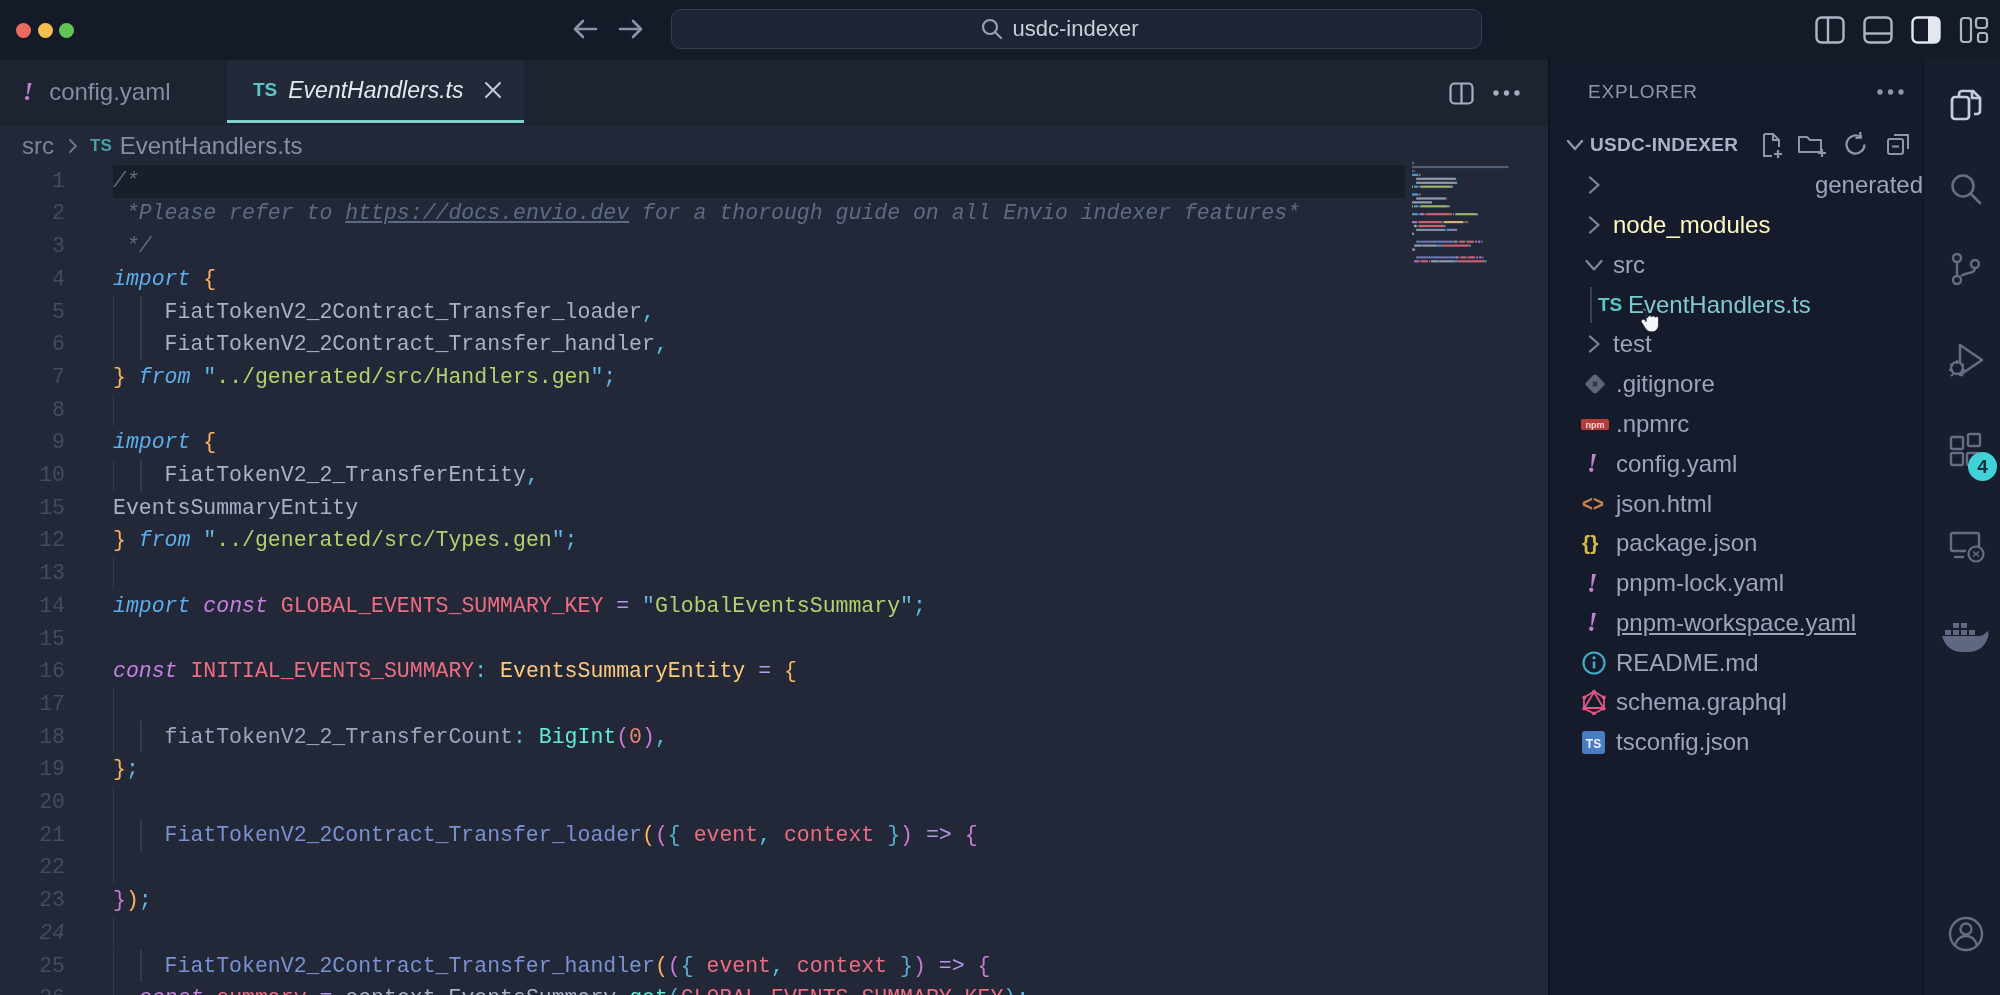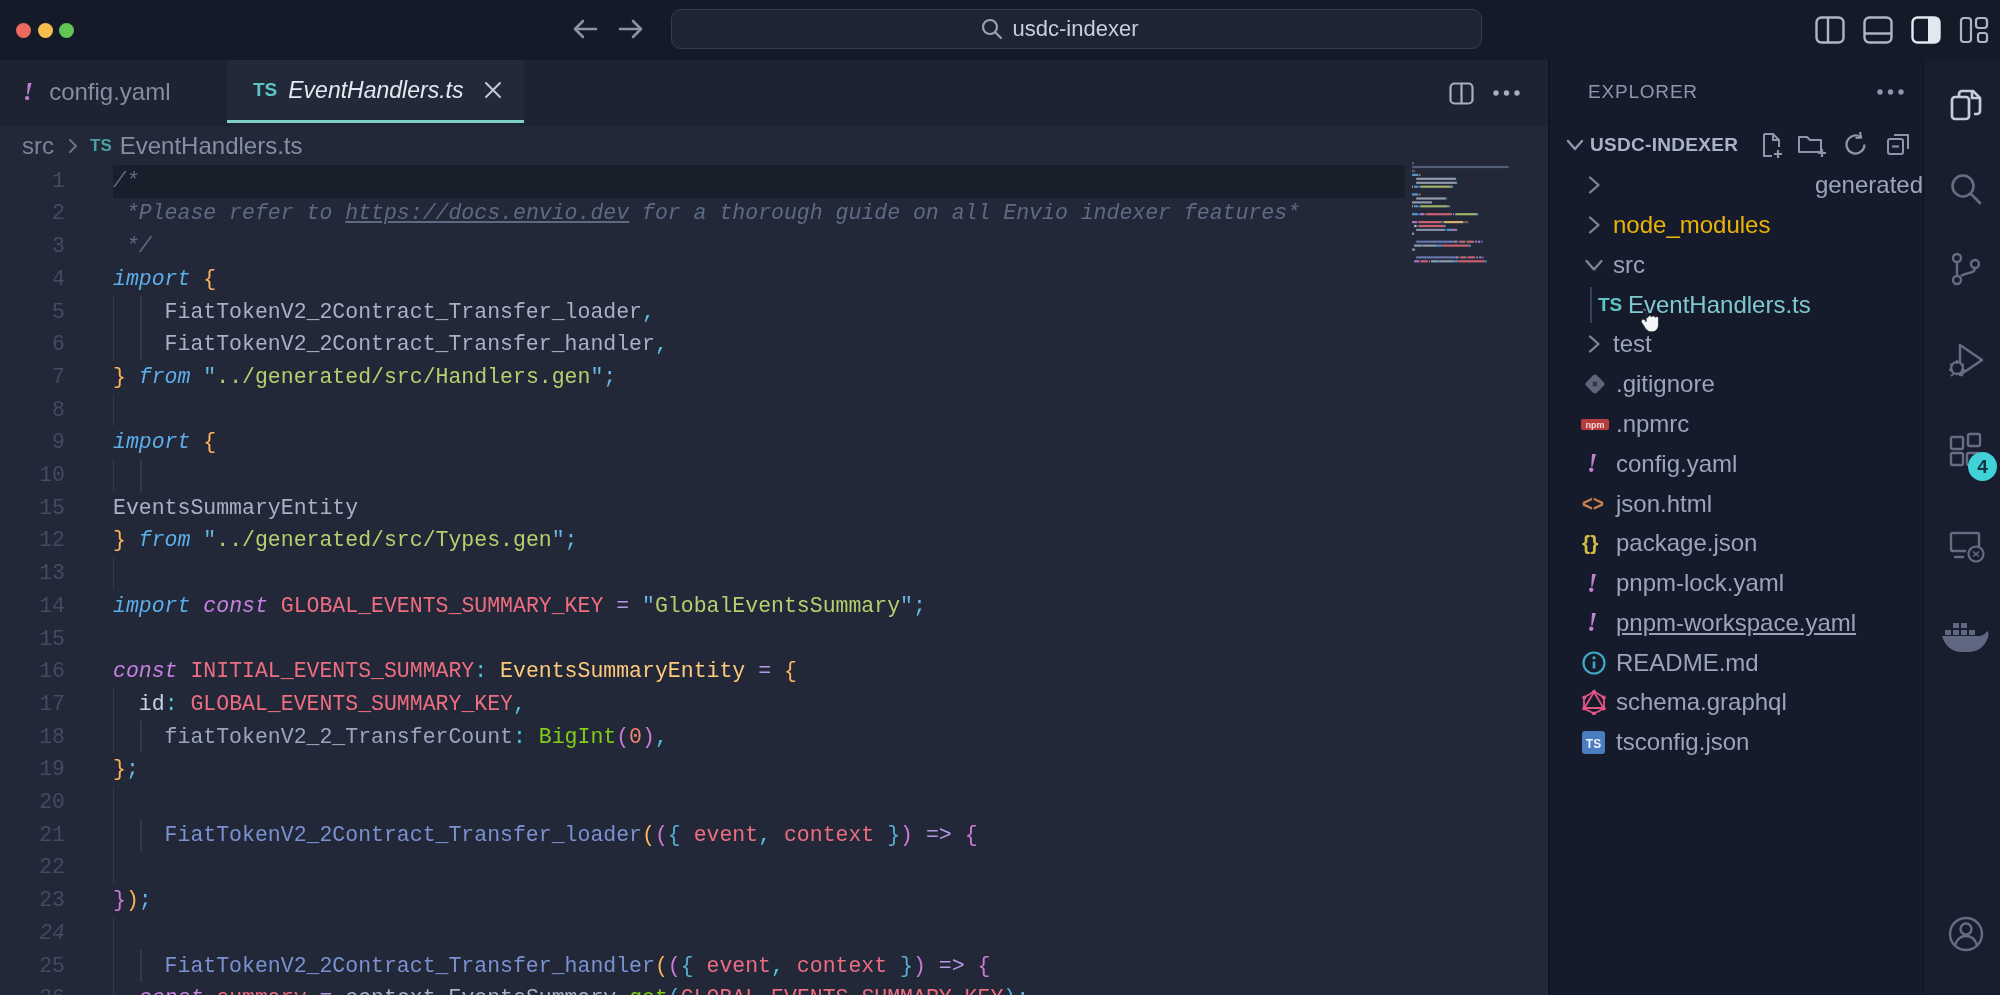--- a/index.html
+++ b/index.html
@@ -40,21 +40,21 @@
   .kwp { color:#c481e0; font-style:italic; }
   .red { color:#ee6d80; }
   .org { color:#ffca7a; }
   .lav { color:#b49ae6; }
   .cy  { color:#53c2dc; }
   .qt  { color:#66b6e2; }
   .grn { color:#b9cf6e; }
   .yel { color:#ffb35c; }
   .pur { color:#cc7ad8; }
   .tlb { color:#58aed2; }
-  .fnb { color:#84cc16; }
+  .fnb { color:#5eead4; }
   .fni { color:#7b92d2; }
   .num { color:#ef8672; }
   .idl { color:#c8d2e3; }
   .prp { color:#9aa6bf; }
 
   .iguide { position:absolute; width:1.5px; background:rgba(160,175,205,0.13); }
 
   
   .srow { position:absolute; left:0; width:373px; display:flex; align-items:center;
     color:#9aa5bb; font-size:24px; }
@@ -154,32 +154,32 @@
 <div class="ln" style="top:235.5px;">5</div>
 <div class="cl" style="top:235.5px;">    FiatTokenV2_2Contract_Transfer_loader<span class="cy">,</span></div>
 <div class="ln" style="top:268.2px;">6</div>
 <div class="cl" style="top:268.2px;">    FiatTokenV2_2Contract_Transfer_handler<span class="cy">,</span></div>
 <div class="ln" style="top:300.9px;">7</div>
 <div class="cl" style="top:300.9px;"><span class="yel">}</span> <span class="kwb">from</span> <span class="qt">"</span><span class="grn">../generated/src/Handlers.gen</span><span class="qt">"</span><span class="qt">;</span></div>
 <div class="ln" style="top:333.6px;">8</div>
 <div class="ln" style="top:366.3px;">9</div>
 <div class="cl" style="top:366.3px;"><span class="kwb">import</span> <span class="yel">{</span></div>
 <div class="ln" style="top:399.0px;">10</div>
+<div class="cl" style="top:399.0px;">    FiatTokenV2_2_TransferEntity<span class="cy">,</span></div>
 <div class="ln" style="top:431.7px;">15</div>
 <div class="cl" style="top:431.7px;">EventsSummaryEntity</div>
 <div class="ln" style="top:464.4px;">12</div>
 <div class="cl" style="top:464.4px;"><span class="yel">}</span> <span class="kwb">from</span> <span class="qt">"</span><span class="grn">../generated/src/Types.gen</span><span class="qt">"</span><span class="qt">;</span></div>
 <div class="ln" style="top:497.1px;">13</div>
 <div class="ln" style="top:529.8px;">14</div>
 <div class="cl" style="top:529.8px;"><span class="kwb">import</span> <span class="kwp">const</span> <span class="red">GLOBAL_EVENTS_SUMMARY_KEY</span> <span class="lav">=</span> <span class="qt">"</span><span class="grn">GlobalEventsSummary</span><span class="qt">"</span><span class="qt">;</span></div>
 <div class="ln" style="top:562.5px;">15</div>
 <div class="ln" style="top:595.2px;">16</div>
 <div class="cl" style="top:595.2px;"><span class="kwp">const</span> <span class="red">INITIAL_EVENTS_SUMMARY</span><span class="cy">:</span> <span class="org">EventsSummaryEntity</span> <span class="lav">=</span> <span class="yel">{</span></div>
 <div class="ln" style="top:627.9px;">17</div>
-<div class="cl" style="top:627.9px;">  <span class="idl">id</span><span class="cy">:</span> <span class="red">GLOBAL_EVENTS_SUMMARY_KEY</span><span class="cy">,</span></div>
 <div class="ln" style="top:660.6px;">18</div>
 <div class="cl" style="top:660.6px;">    <span class="prp">fiatTokenV2_2_TransferCount</span><span class="cy">:</span> <span class="fnb">BigInt</span><span class="pur">(</span><span class="num">0</span><span class="pur">)</span><span class="cy">,</span></div>
 <div class="ln" style="top:693.3px;">19</div>
 <div class="cl" style="top:693.3px;"><span class="yel">}</span><span class="qt">;</span></div>
 <div class="ln" style="top:726.0px;">20</div>
 <div class="ln" style="top:758.7px;">21</div>
 <div class="cl" style="top:758.7px;">    <span class="fni">FiatTokenV2_2Contract_Transfer_loader</span><span class="yel">(</span><span class="pur">(</span><span class="tlb">{</span> <span class="red">event</span><span class="cy">,</span> <span class="red">context</span> <span class="tlb">}</span><span class="pur">)</span> <span class="lav">=&gt;</span> <span class="pur">{</span></div>
 <div class="ln" style="top:791.4px;">22</div>
 <div class="ln" style="top:824.1px;">23</div>
 <div class="cl" style="top:824.1px;"><span class="pur">}</span><span class="yel">)</span><span class="qt">;</span></div>
@@ -356,21 +356,21 @@
           <path d="M7 3.5 L15.5 11 L7 18.5" stroke="#7d8699" stroke-width="2.3" fill="none" stroke-linecap="round" stroke-linejoin="round"></path>
         </svg>
         <span class="sp" style="width:8px;"></span>
         <span style="color:#9aa5bb;">generated</span>
       </div>
 <div class="srow" style="top:145.3px; height:39.8px;">
         <svg style="margin-left:33px;" width="22" height="22" viewBox="0 0 22 22">
           <path d="M7 3.5 L15.5 11 L7 18.5" stroke="#7d8699" stroke-width="2.3" fill="none" stroke-linecap="round" stroke-linejoin="round"></path>
         </svg>
         <span class="sp" style="width:8px;"></span>
-        <span style="color:#eab308;">node_modules</span>
+        <span style="color:#fef9c3;">node_modules</span>
       </div>
 <div class="srow" style="top:185.1px; height:39.8px;">
         <svg style="margin-left:33px;" width="22" height="22" viewBox="0 0 22 22">
           <path d="M3.5 7 L11 15.5 L18.5 7" stroke="#7d8699" stroke-width="2.3" fill="none" stroke-linecap="round" stroke-linejoin="round"></path>
         </svg>
         <span class="sp" style="width:8px;"></span>
         <span style="color:#9aa5bb;">src</span>
       </div>
 <div class="srow" style="top:224.8px; height:39.8px;">
         <div style="position:absolute; left:40px; top:2px; bottom:2px; width:2px; background:#39415a;"></div>

